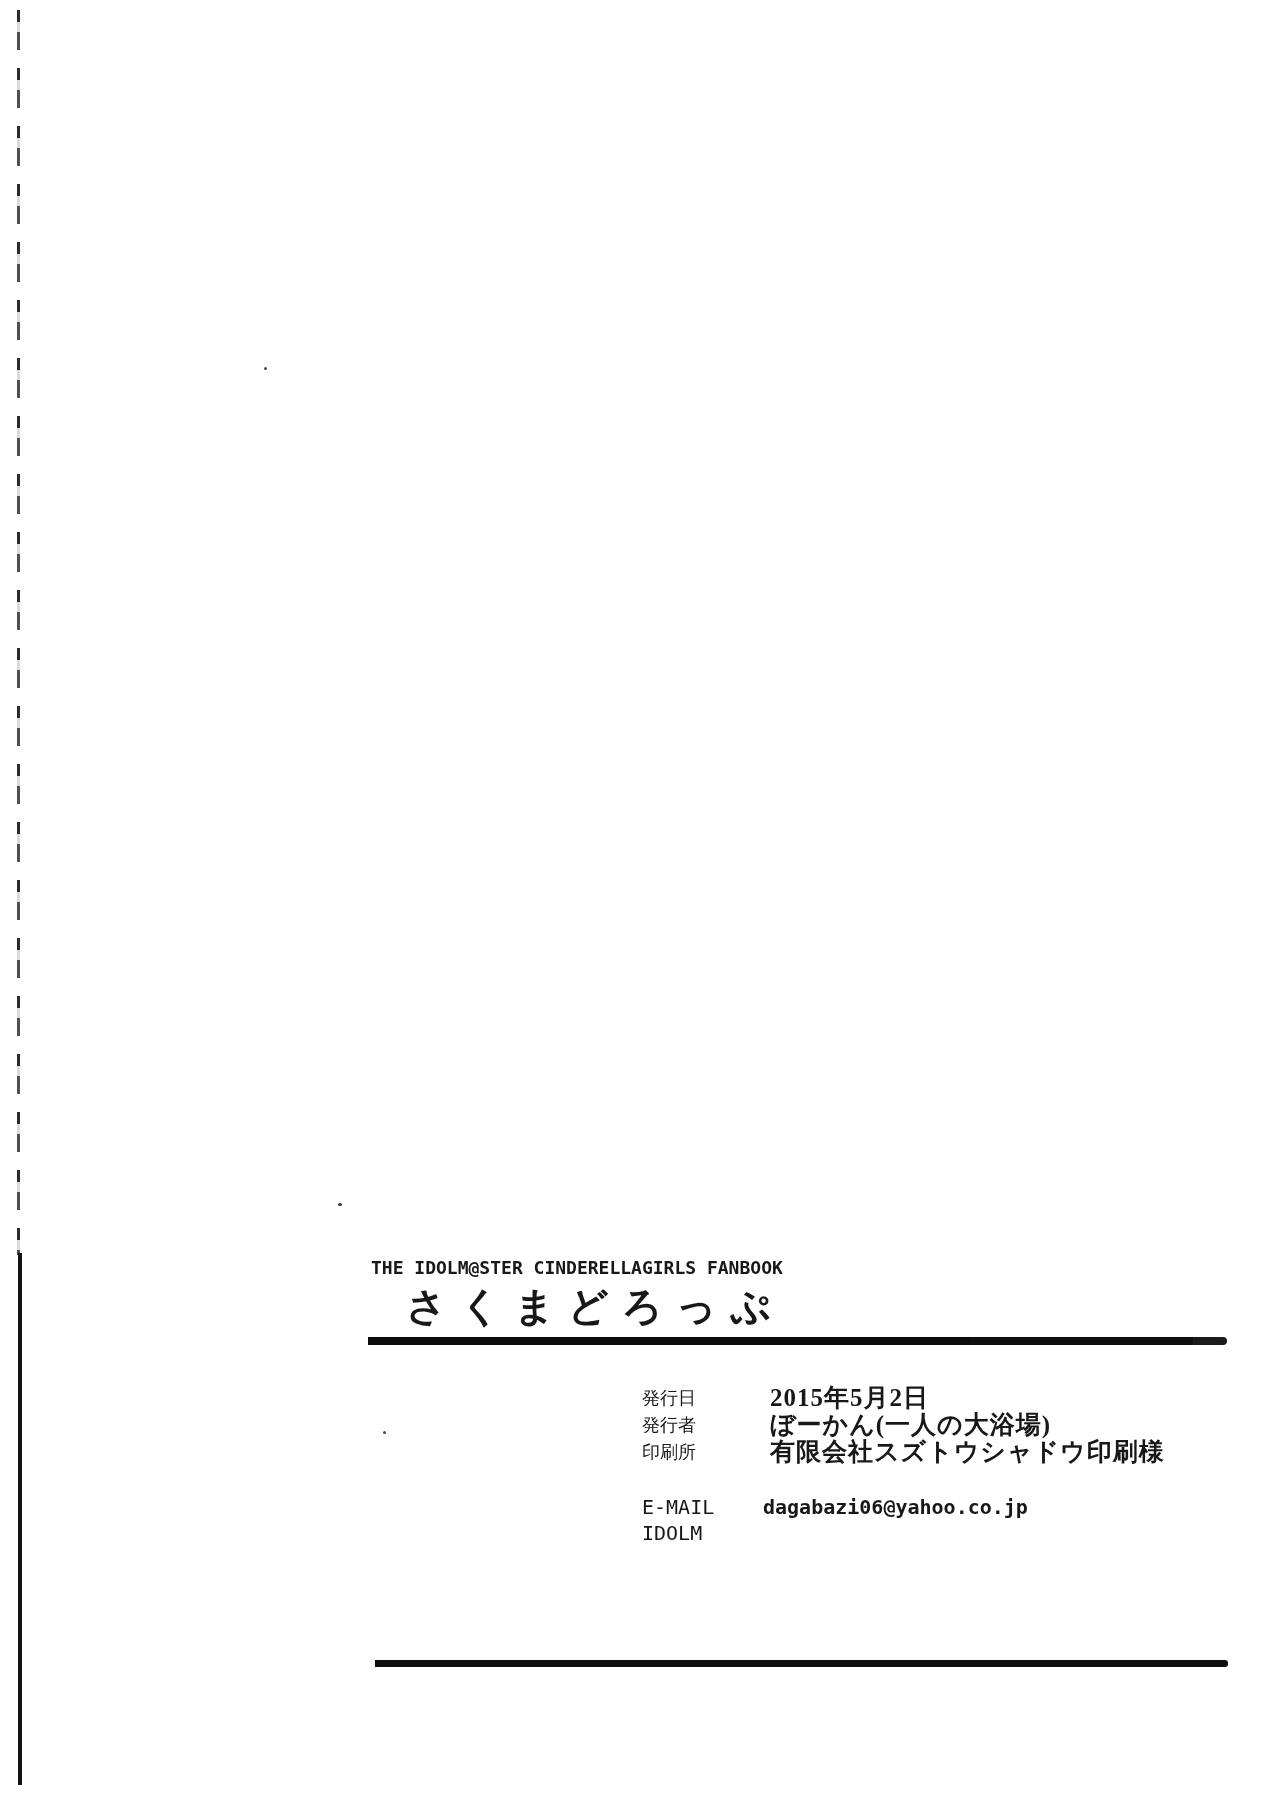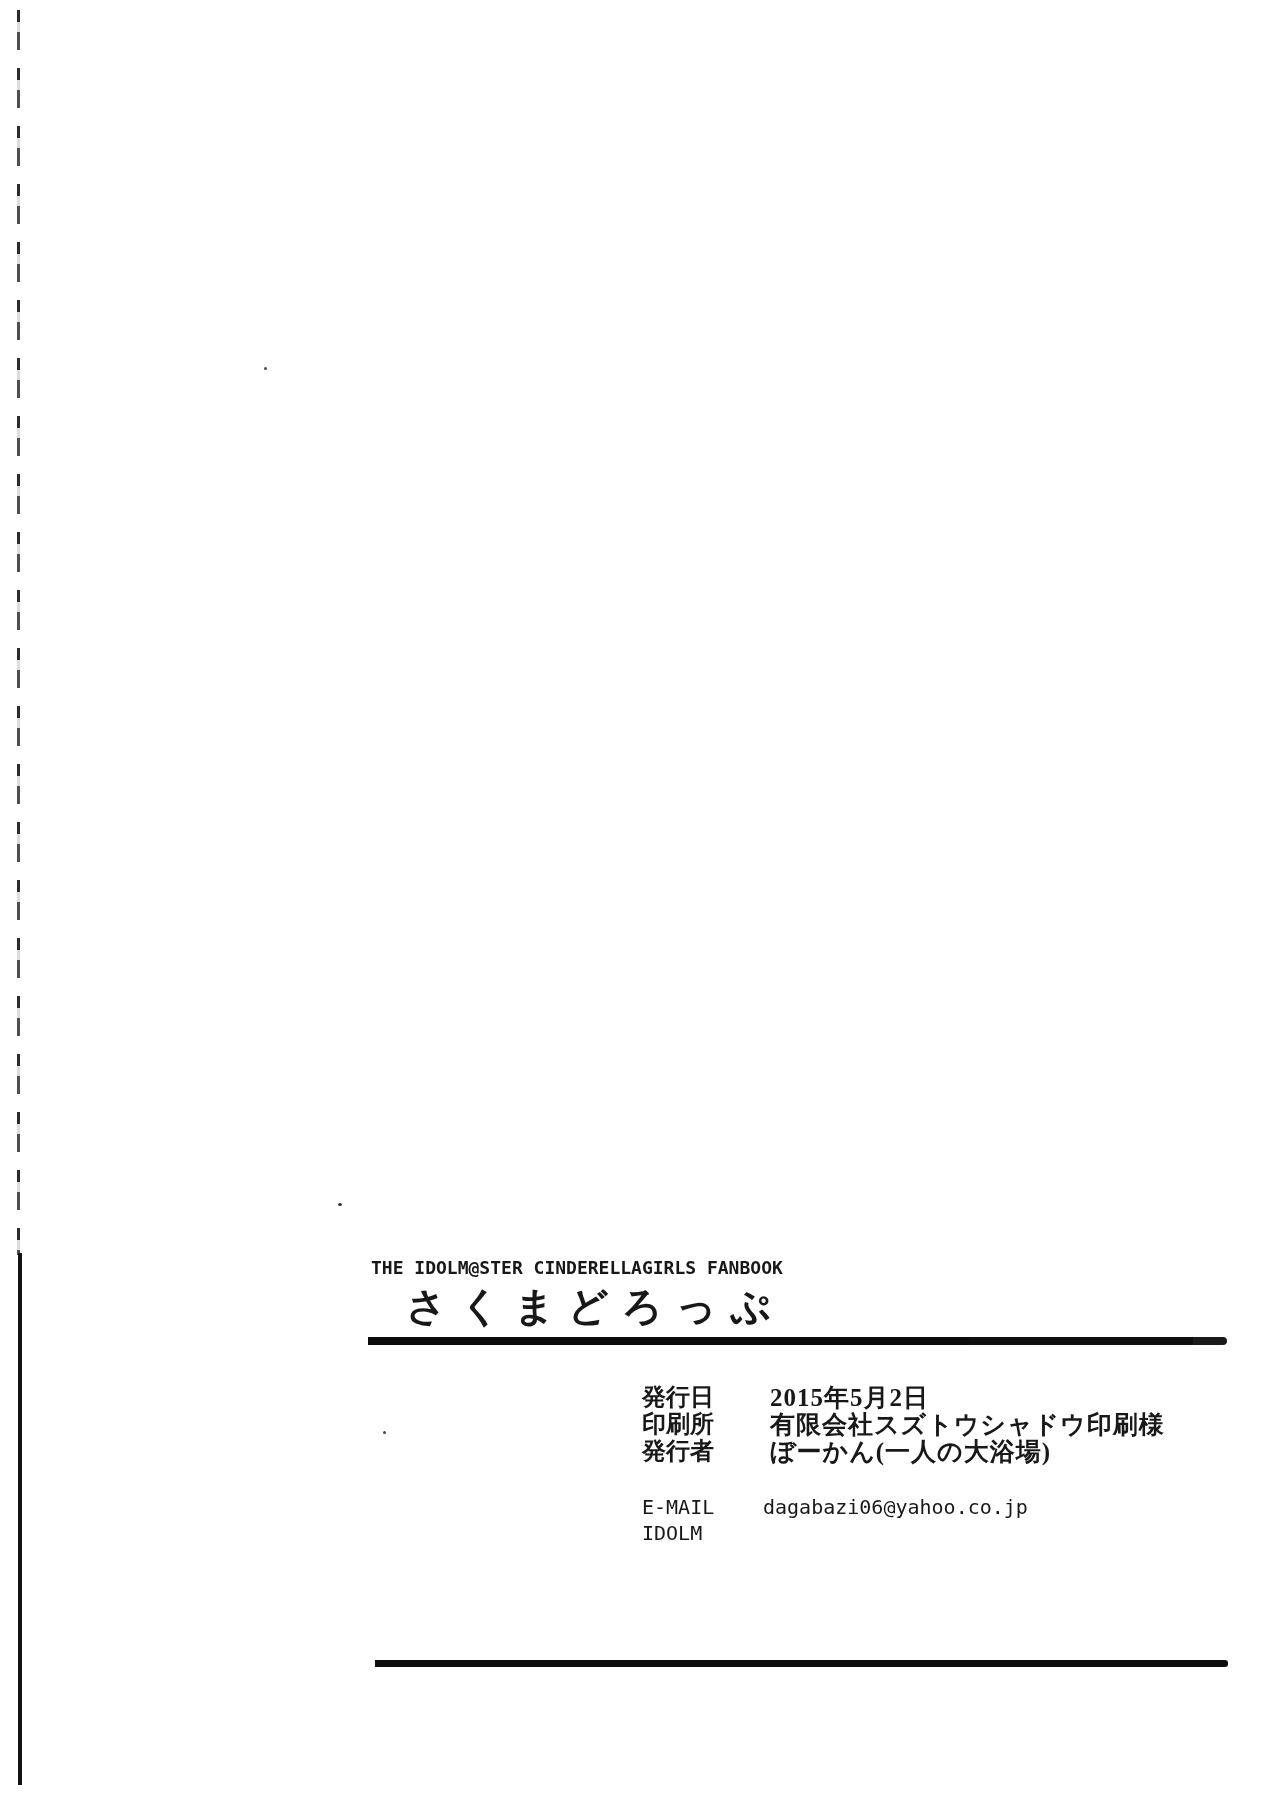--- a/index.html
+++ b/index.html
@@ -61,38 +61,38 @@
     position:absolute;left:375px;top:1660px;width:853px;height:7px;
     background:#0d0d0d;border-radius:0 3px 3px 0;
   }
 
   .colophon-block{
     position:absolute;left:642px;top:1384px;
   }
   .colophon-row{display:flex;height:27px;line-height:27px;white-space:nowrap;}
   .colophon-row .lbl{
     width:128px;flex:0 0 128px;
-    font-weight:700;font-size:24px;letter-spacing:0;
+    font-weight:400;font-size:18px;letter-spacing:0;
   }
   .colophon-row .val{
     font-weight:700;font-size:25px;letter-spacing:1px;
     font-family:Liberation Serif, serif;
   }
 
   .contact-block{
     position:absolute;left:642px;top:1494px;
     font-family:"DejaVu Sans Mono","Liberation Mono",monospace;
   }
   .contact-row{display:flex;height:26px;line-height:26px;white-space:nowrap;}
   .contact-row .lbl{
     width:121px;flex:0 0 121px;
     font-weight:normal;font-size:20px;
   }
   .contact-row .val{
-    font-weight:normal;font-size:20px;
+    font-weight:bold;font-size:20px;
   }
 </style>
 </head>
 <body>
 
 <div class="page">
 
   <div class="left-edge-dashed"></div>
   <div class="left-edge-solid"></div>
   <div class="right-edge"></div>
@@ -104,26 +104,26 @@
   <div class="series-line">THE IDOLM@STER CINDERELLAGIRLS FANBOOK</div>
   <div class="book-title">さくまどろっぷ</div>
   <div class="title-underline"></div>
 
   <div class="colophon-block">
     <div class="colophon-row">
       <span class="lbl">発行日</span>
       <span class="val">2015年5月2日</span>
     </div>
     <div class="colophon-row">
+      <span class="lbl">発行者</span>
+      <span class="val">ぼーかん(一人の大浴場)</span>
+    </div>
+    <div class="colophon-row">
       <span class="lbl">印刷所</span>
       <span class="val">有限会社スズトウシャドウ印刷様</span>
-    </div>
-    <div class="colophon-row">
-      <span class="lbl">発行者</span>
-      <span class="val">ぼーかん(一人の大浴場)</span>
     </div>
   </div>
 
   <div class="contact-block">
     <div class="contact-row">
       <span class="lbl">E-MAIL</span>
       <span class="val">dagabazi06@yahoo.co.jp</span>
     </div>
     <div class="contact-row">
       <span class="lbl">IDOLM</span>

